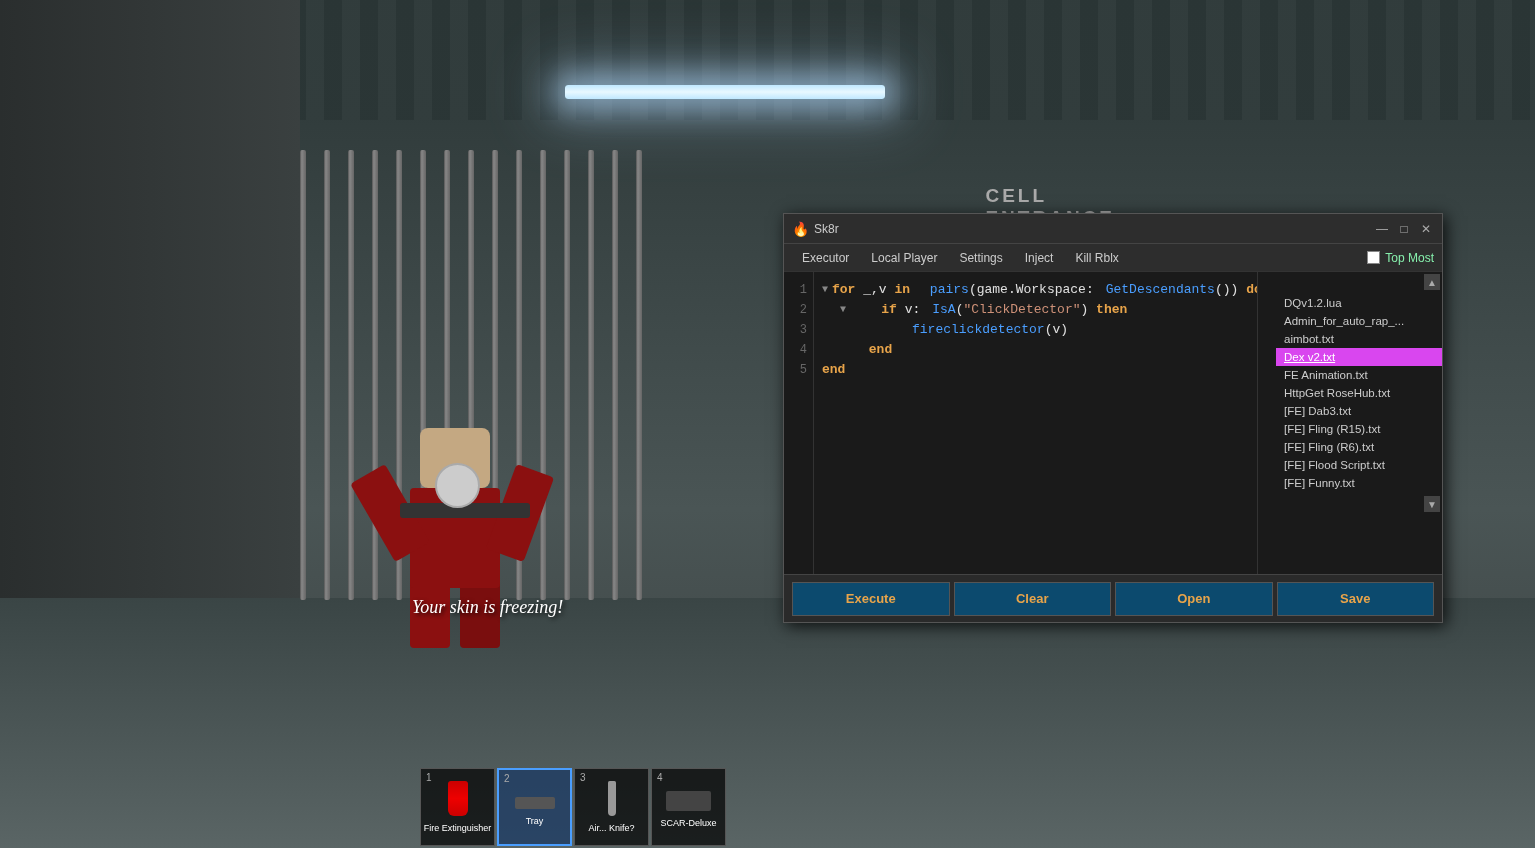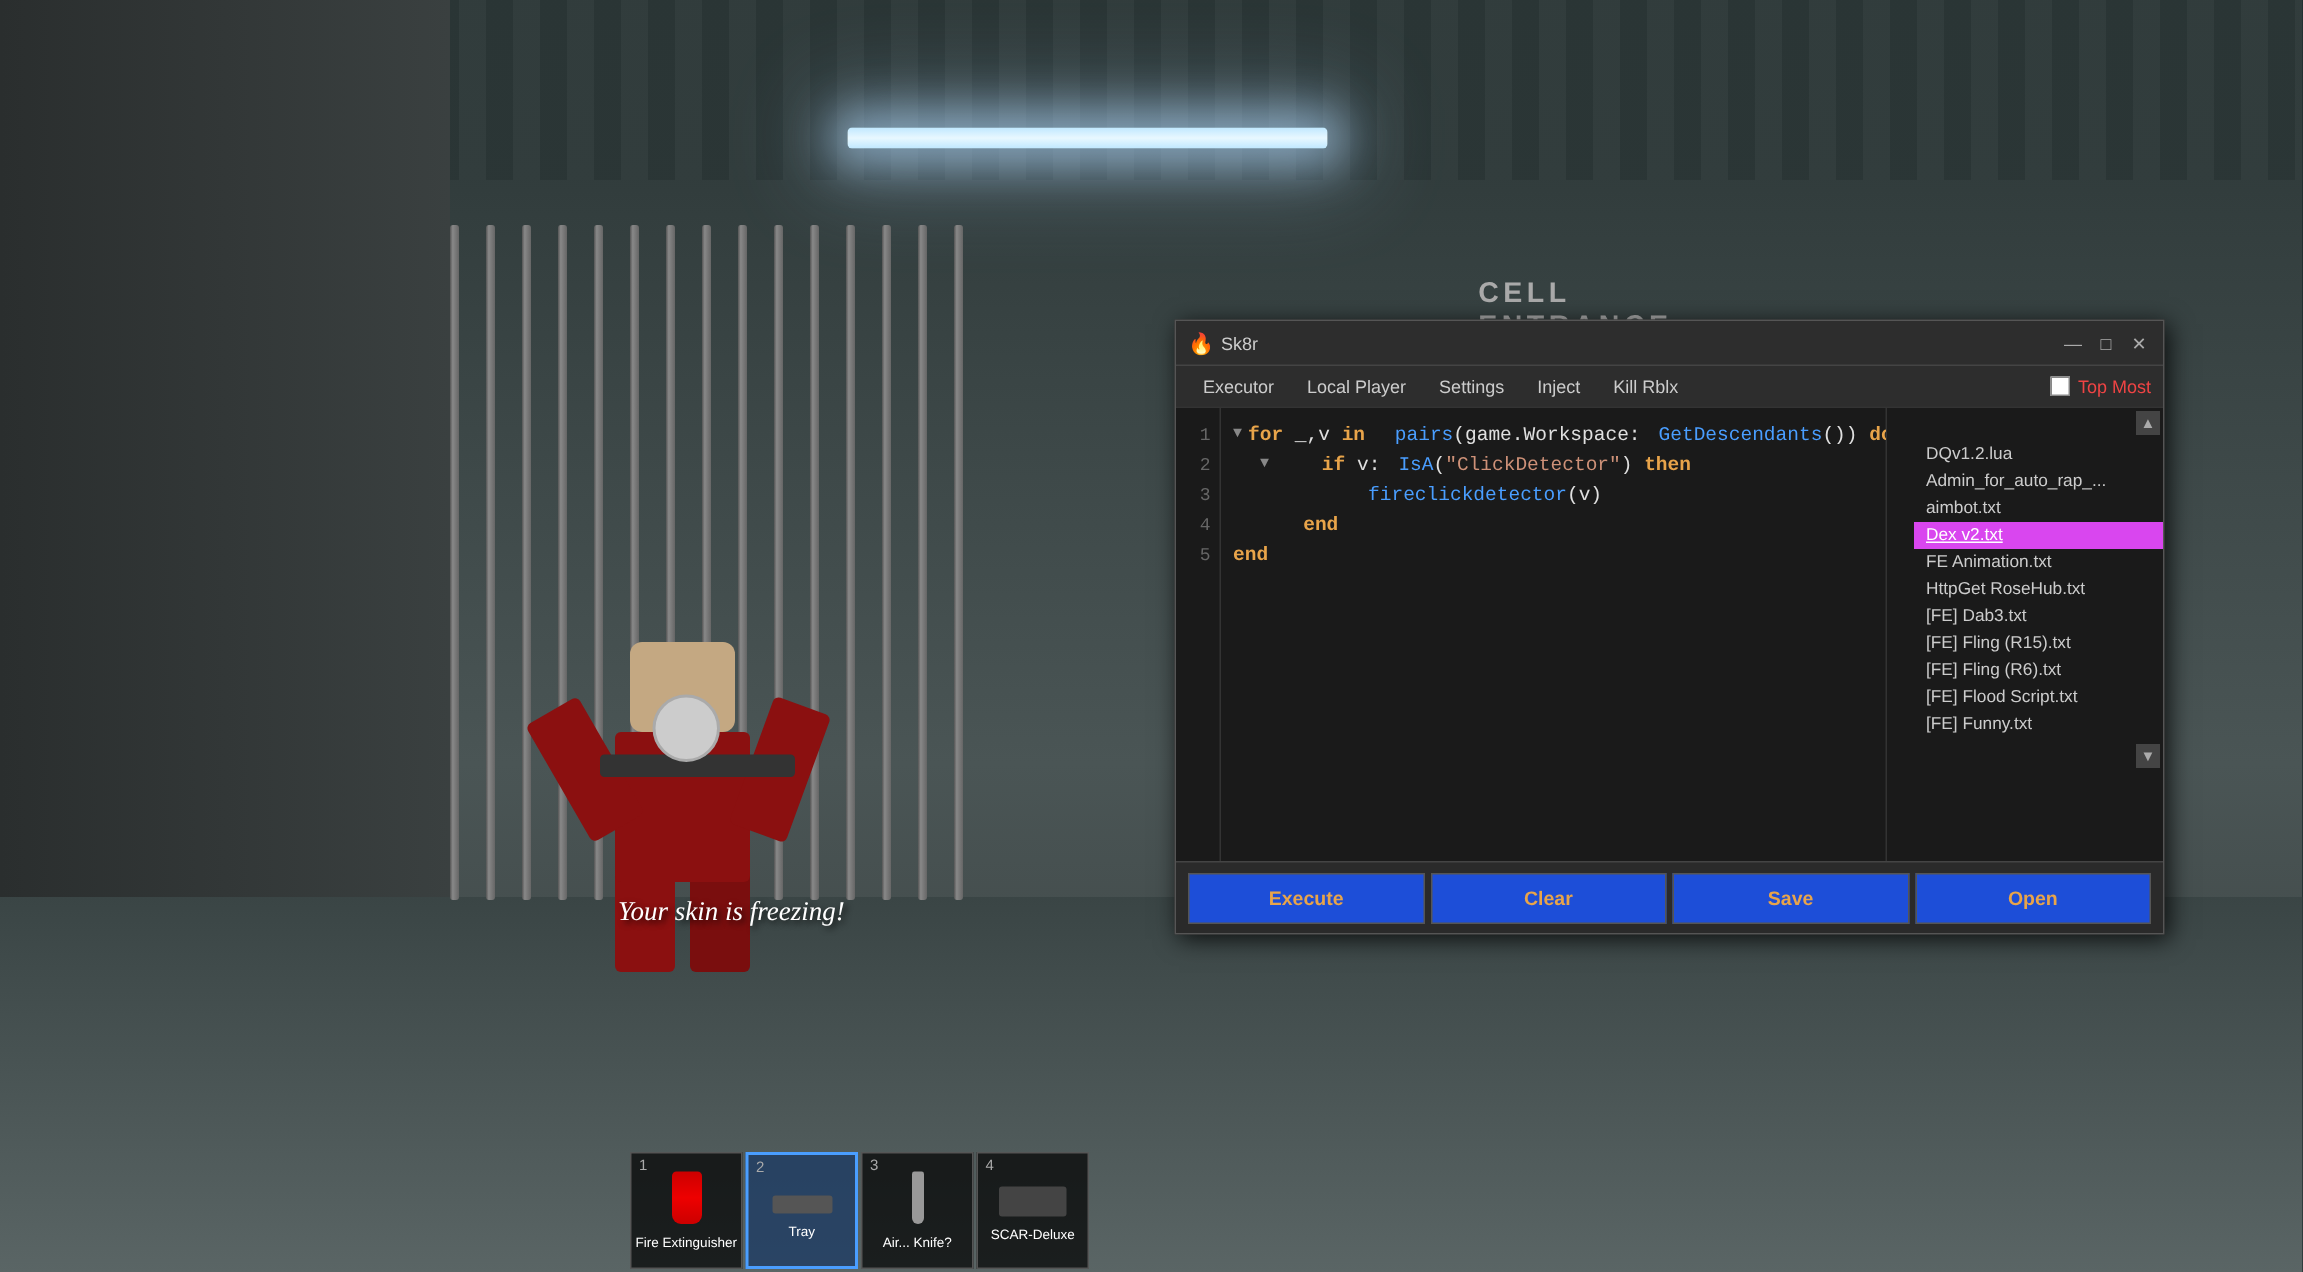--- a/index.html
+++ b/index.html
@@ -334,21 +334,21 @@
       cursor: pointer;
       border-radius: 3px;
     }
 
     .top-most-area {
       margin-left: auto;
       display: flex;
       align-items: center;
       gap: 5px;
       font-size: 12px;
-      color: #ef4444;
+      color: #86efac;
     }
 
     .checkbox {
       width: 13px;
       height: 13px;
       border: 1px solid #888;
       background: white;
       display: flex;
       align-items: center;
       justify-content: center;
@@ -471,21 +471,21 @@
       border-top: 1px solid #444;
       display: flex;
       align-items: center;
       padding: 0 8px;
       gap: 4px;
     }
 
     .exec-btn {
       flex: 1;
       height: 34px;
-      background: #1d4ed8;
+      background: #0c4a6e;
       border: 1px solid #555;
       color: #e8a44a;
       font-size: 13px;
       font-weight: bold;
       cursor: pointer;
       font-family: Arial, sans-serif;
     }
 
     
     .file-panel::-webkit-scrollbar { width: 8px; }
@@ -660,16 +660,16 @@
       </div>
       <div class="scroll-buttons">
         <div class="file-scroll-down">▼</div>
       </div>
     </div>
   </div>
 
   <div class="executor-toolbar">
     <button class="exec-btn">Execute</button>
     <button class="exec-btn">Clear</button>
+    <button class="exec-btn">Open</button>
     <button class="exec-btn">Save</button>
-    <button class="exec-btn">Open</button>
   </div>
 </div>
 
 </body></html>

